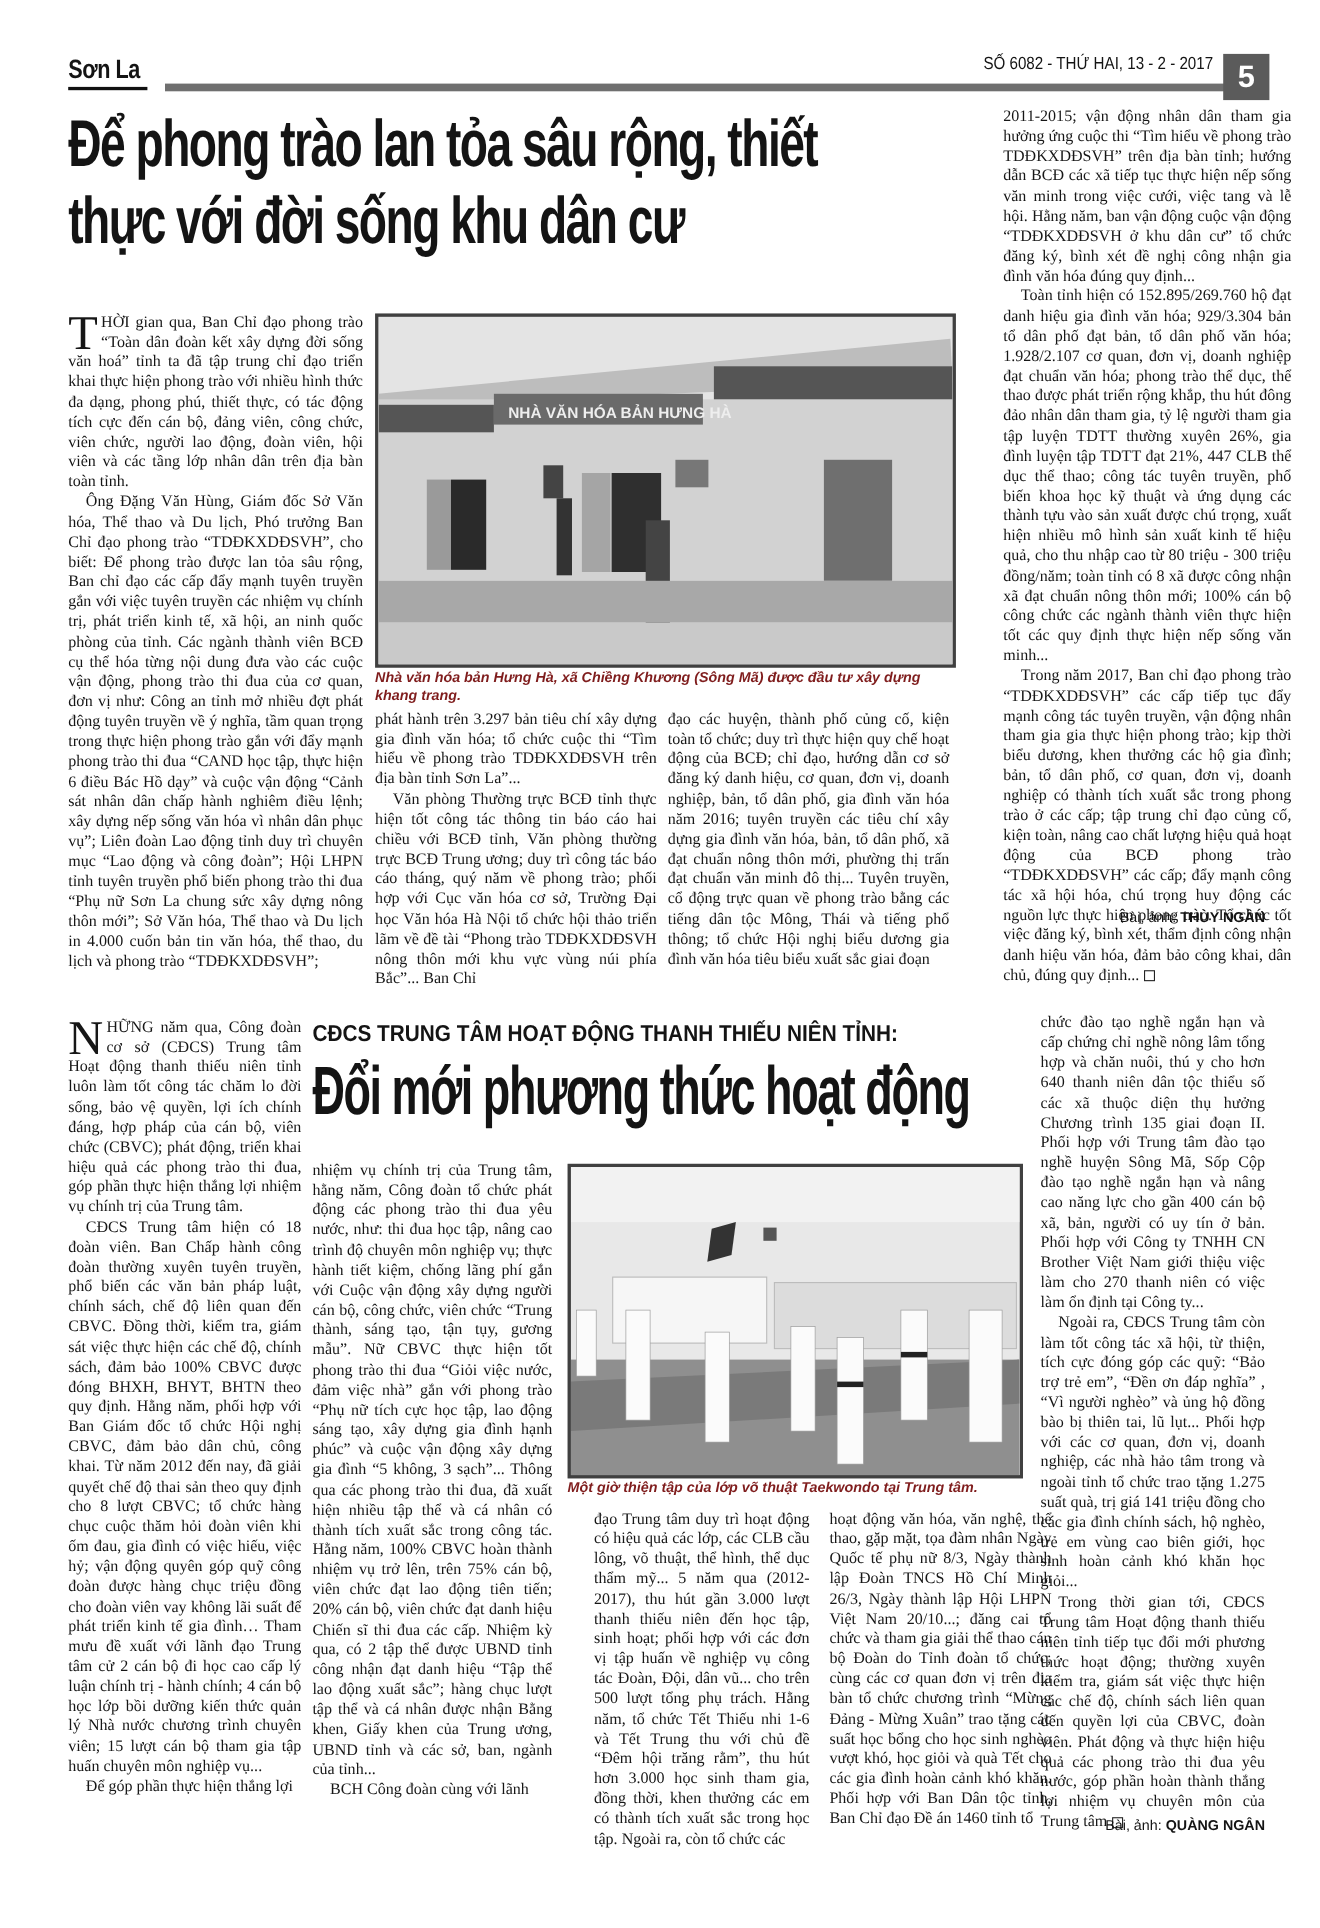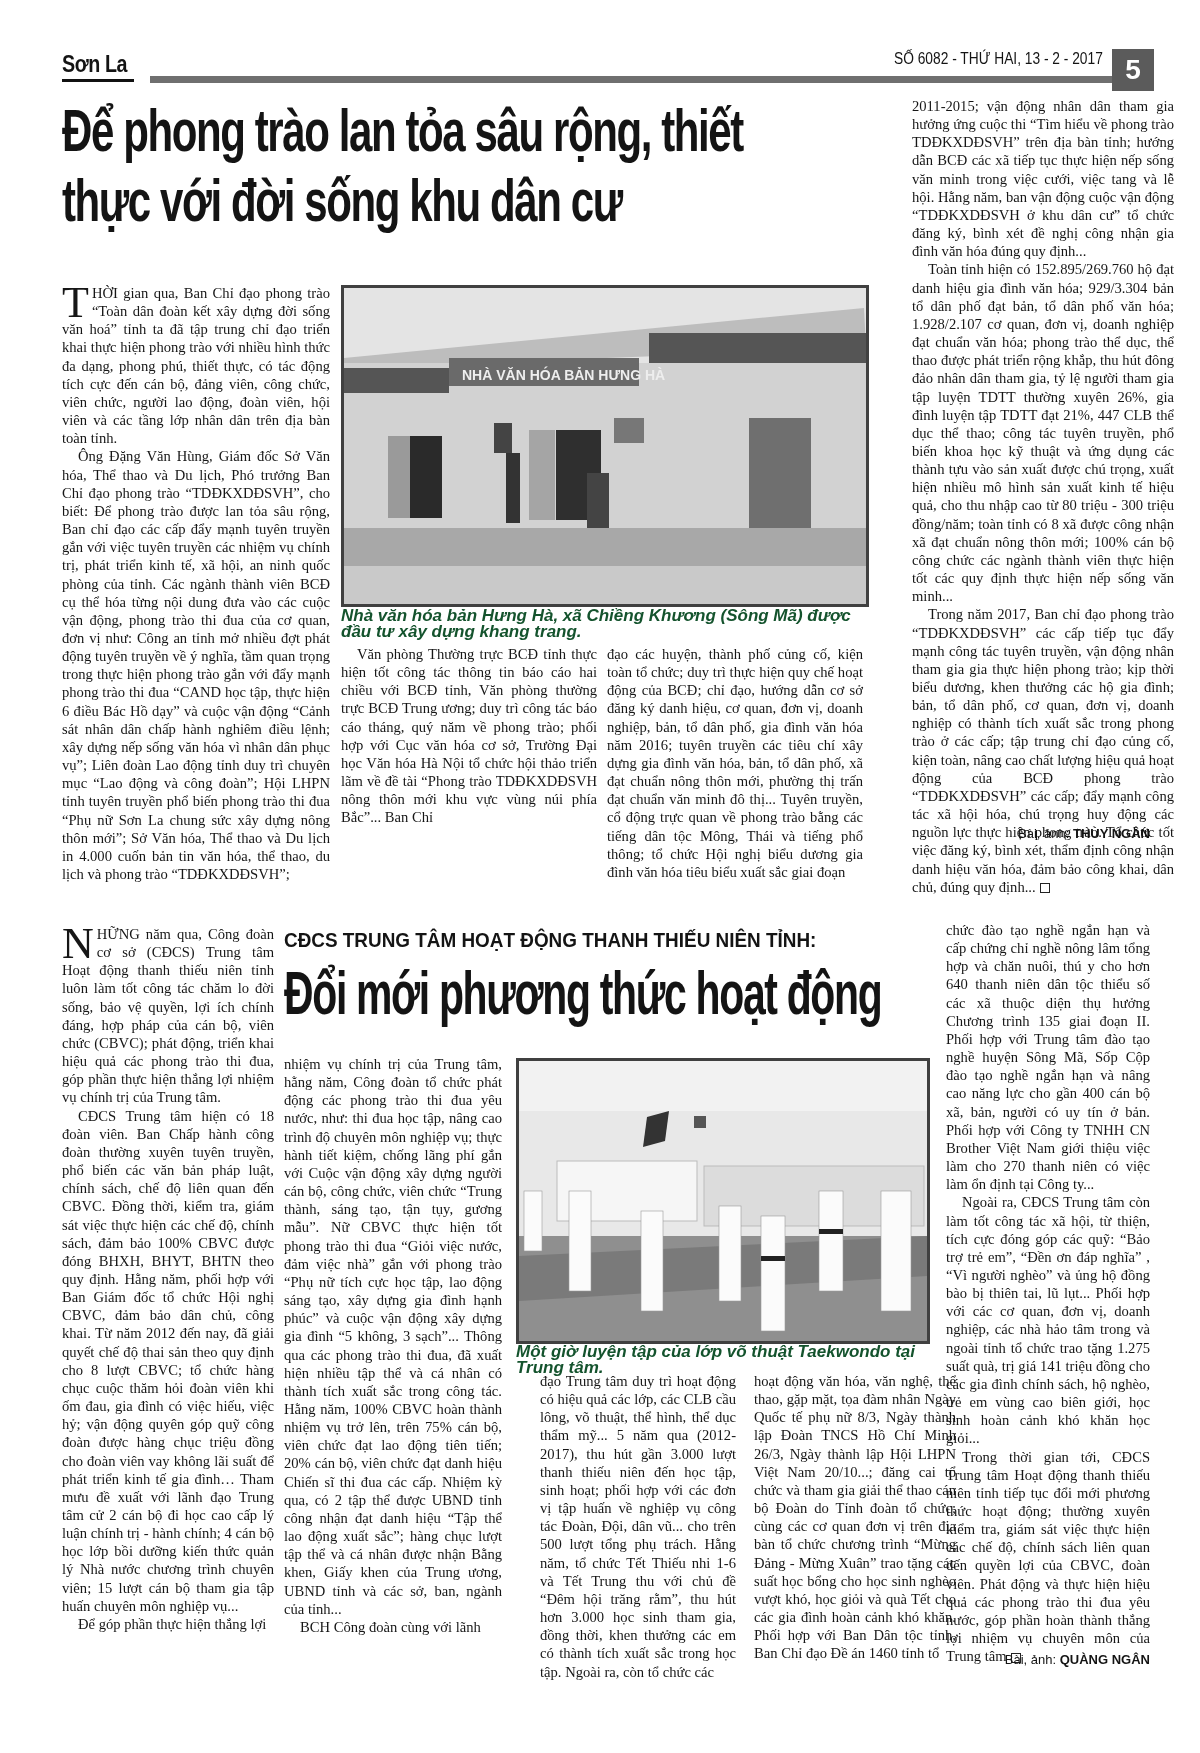--- a/index.html
+++ b/index.html
@@ -13,21 +13,21 @@
   .page-num { left: 1112px; top: 49px; width: 42px; height: 42px; background: #5b5b5b; color: #fff; font-family: "Liberation Sans", sans-serif; font-weight: bold; font-size: 28px; display: flex; align-items: center; justify-content: center; }
   
   .headline1 { left: 62px; top: 96px; width: 820px; font-family: "Liberation Sans", sans-serif; font-weight: bold; font-size: 60px; line-height: 70px; letter-spacing: -2px; transform: scaleX(0.7); transform-origin: left top; width: 1170px; }
   .kicker2 { left: 284px; top: 928px; font-family: "Liberation Sans", sans-serif; font-weight: bold; font-size: 21px; transform: scaleX(0.9); transform-origin: left; white-space: nowrap; }
   .headline2 { left: 284px; top: 958px; font-family: "Liberation Sans", sans-serif; font-weight: bold; font-size: 62px; line-height: 70px; letter-spacing: -2px; transform: scaleX(0.66); transform-origin: left top; white-space: nowrap; }
   
   .col { font-size: 14.6px; line-height: 18.15px; text-align: justify; color: #161616; }
   .col p { margin: 0; text-indent: 16px; }
   .col p.first { text-indent: 0; }
   .dropcap { float: left; font-size: 44px; line-height: 34px; margin: 2px 3px 0 0; font-family: "Liberation Serif", serif; }
-  .caption { font-family: "Liberation Sans", sans-serif; font-style: italic; font-weight: bold; font-size: 17px; line-height: 16px; color: #14532d; }
+  .caption { font-family: "Liberation Sans", sans-serif; font-style: italic; font-weight: bold; font-size: 13px; line-height: 16px; color: #7f1d1d; }
   .byline { font-family: "Liberation Sans", sans-serif; font-size: 13px; text-align: right; }
   .byline b { font-weight: bold; }
   .endmark { display: inline-block; width: 8px; height: 8px; border: 1.5px solid #222; margin-left: 4px; vertical-align: middle; }
   
   .photo { background: #cfcfcf; overflow: hidden; border: 3px solid #404040; }
 </style>
 </head>
 <body>
 
 <div class="abs section-name">Sơn La</div>
@@ -61,20 +61,21 @@
     <rect x="150" y="135" width="18" height="30" fill="#444"></rect>
     <rect x="162" y="165" width="14" height="70" fill="#333"></rect>
     <rect x="243" y="185" width="22" height="95" fill="#444"></rect>
     <rect x="0" y="240" width="522" height="38" fill="#a8a8a8"></rect>
     <rect x="0" y="278" width="522" height="38" fill="#c9c9c9"></rect>
   </svg>
 </div>
 <div class="abs caption" style="left:341px; top:608px; width:530px;">Nhà văn hóa bản Hưng Hà, xã Chiềng Khương (Sông Mã) được đầu tư xây dựng khang trang.</div>
 
 <div class="abs col" style="left:341px; top:645px; width:256px; height:200px;">
+  <p class="first">phát hành trên 3.297 bản tiêu chí xây dựng gia đình văn hóa; tổ chức cuộc thi “Tìm hiểu về phong trào TDĐKXDĐSVH trên địa bàn tỉnh Sơn La”...</p>
   <p>Văn phòng Thường trực BCĐ tỉnh thực hiện tốt công tác thông tin báo cáo hai chiều với BCĐ tỉnh, Văn phòng thường trực BCĐ Trung ương; duy trì công tác báo cáo tháng, quý năm về phong trào; phối hợp với Cục văn hóa cơ sở, Trường Đại học Văn hóa Hà Nội tổ chức hội thảo triển lãm về đề tài “Phong trào TDĐKXDĐSVH nông thôn mới khu vực vùng núi phía Bắc”... Ban Chỉ</p>
 </div>
 
 <div class="abs col" style="left:607px; top:645px; width:256px; height:200px;">
   <p class="first">đạo các huyện, thành phố củng cố, kiện toàn tổ chức; duy trì thực hiện quy chế hoạt động của BCĐ; chỉ đạo, hướng dẫn cơ sở đăng ký danh hiệu, cơ quan, đơn vị, doanh nghiệp, bản, tổ dân phố, gia đình văn hóa năm 2016; tuyên truyền các tiêu chí xây dựng gia đình văn hóa, bản, tổ dân phố, xã đạt chuẩn nông thôn mới, phường thị trấn đạt chuẩn văn minh đô thị... Tuyên truyền, cổ động trực quan về phong trào bằng các tiếng dân tộc Mông, Thái và tiếng phổ thông; tổ chức Hội nghị biểu dương gia đình văn hóa tiêu biểu xuất sắc giai đoạn</p>
 </div>
 
 <div class="abs col" style="left:912px; top:97px; width:262px; height:730px;">
   <p class="first">2011-2015; vận động nhân dân tham gia hưởng ứng cuộc thi “Tìm hiểu về phong trào TDĐKXDĐSVH” trên địa bàn tỉnh; hướng dẫn BCĐ các xã tiếp tục thực hiện nếp sống văn minh trong việc cưới, việc tang và lễ hội. Hằng năm, ban vận động cuộc vận động “TDĐKXDĐSVH ở khu dân cư” tổ chức đăng ký, bình xét đề nghị công nhận gia đình văn hóa đúng quy định...</p>
   <p>Toàn tỉnh hiện có 152.895/269.760 hộ đạt danh hiệu gia đình văn hóa; 929/3.304 bản tổ dân phố đạt bản, tổ dân phố văn hóa; 1.928/2.107 cơ quan, đơn vị, doanh nghiệp đạt chuẩn văn hóa; phong trào thể dục, thể thao được phát triển rộng khắp, thu hút đông đảo nhân dân tham gia, tỷ lệ người tham gia tập luyện TDTT thường xuyên 26%, gia đình luyện tập TDTT đạt 21%, 447 CLB thể dục thể thao; công tác tuyên truyền, phổ biến khoa học kỹ thuật và ứng dụng các thành tựu vào sản xuất được chú trọng, xuất hiện nhiều mô hình sản xuất kinh tế hiệu quả, cho thu nhập cao từ 80 triệu - 300 triệu đồng/năm; toàn tỉnh có 8 xã được công nhận xã đạt chuẩn nông thôn mới; 100% cán bộ công chức các ngành thành viên thực hiện tốt các quy định thực hiện nếp sống văn minh...</p>
@@ -117,21 +118,21 @@
       <rect x="242" y="155" width="24" height="115"></rect>
       <rect x="300" y="130" width="24" height="100"></rect>
       <rect x="362" y="130" width="30" height="120"></rect>
     </g>
     <g fill="#222">
       <rect x="242" y="195" width="24" height="5"></rect>
       <rect x="300" y="168" width="24" height="5"></rect>
     </g>
   </svg>
 </div>
-<div class="abs caption" style="left:516px; top:1344px; width:412px;">Một giờ luyện tập của lớp võ thuật Taekwondo tại Trung tâm.</div>
+<div class="abs caption" style="left:516px; top:1344px; width:412px;">Một giờ thiện tập của lớp võ thuật Taekwondo tại Trung tâm.</div>
 
 <div class="abs col" style="left:540px; top:1372px; width:196px; height:330px;">
   <p class="first">đạo Trung tâm duy trì hoạt động có hiệu quả các lớp, các CLB cầu lông, võ thuật, thể hình, thể dục thẩm mỹ... 5 năm qua (2012-2017), thu hút gần 3.000 lượt thanh thiếu niên đến học tập, sinh hoạt; phối hợp với các đơn vị tập huấn về nghiệp vụ công tác Đoàn, Đội, dân vũ... cho trên 500 lượt tổng phụ trách. Hằng năm, tổ chức Tết Thiếu nhi 1-6 và Tết Trung thu với chủ đề “Đêm hội trăng rằm”, thu hút hơn 3.000 học sinh tham gia, đồng thời, khen thưởng các em có thành tích xuất sắc trong học tập. Ngoài ra, còn tổ chức các</p>
 </div>
 
 <div class="abs col" style="left:722px; top:1372px; width:202px; height:330px;margin-left:32px;">
   <p class="first">hoạt động văn hóa, văn nghệ, thể thao, gặp mặt, tọa đàm nhân Ngày Quốc tế phụ nữ 8/3, Ngày thành lập Đoàn TNCS Hồ Chí Minh 26/3, Ngày thành lập Hội LHPN Việt Nam 20/10...; đăng cai tổ chức và tham gia giải thể thao cán bộ Đoàn do Tỉnh đoàn tổ chức; cùng các cơ quan đơn vị trên địa bàn tổ chức chương trình “Mừng Đảng - Mừng Xuân” trao tặng các suất học bổng cho học sinh nghèo vượt khó, học giỏi và quà Tết cho các gia đình hoàn cảnh khó khăn. Phối hợp với Ban Dân tộc tỉnh, Ban Chỉ đạo Đề án 1460 tỉnh tổ</p>
 </div>
 
 <div class="abs col" style="left:946px; top:921px; width:204px; height:780px;">

